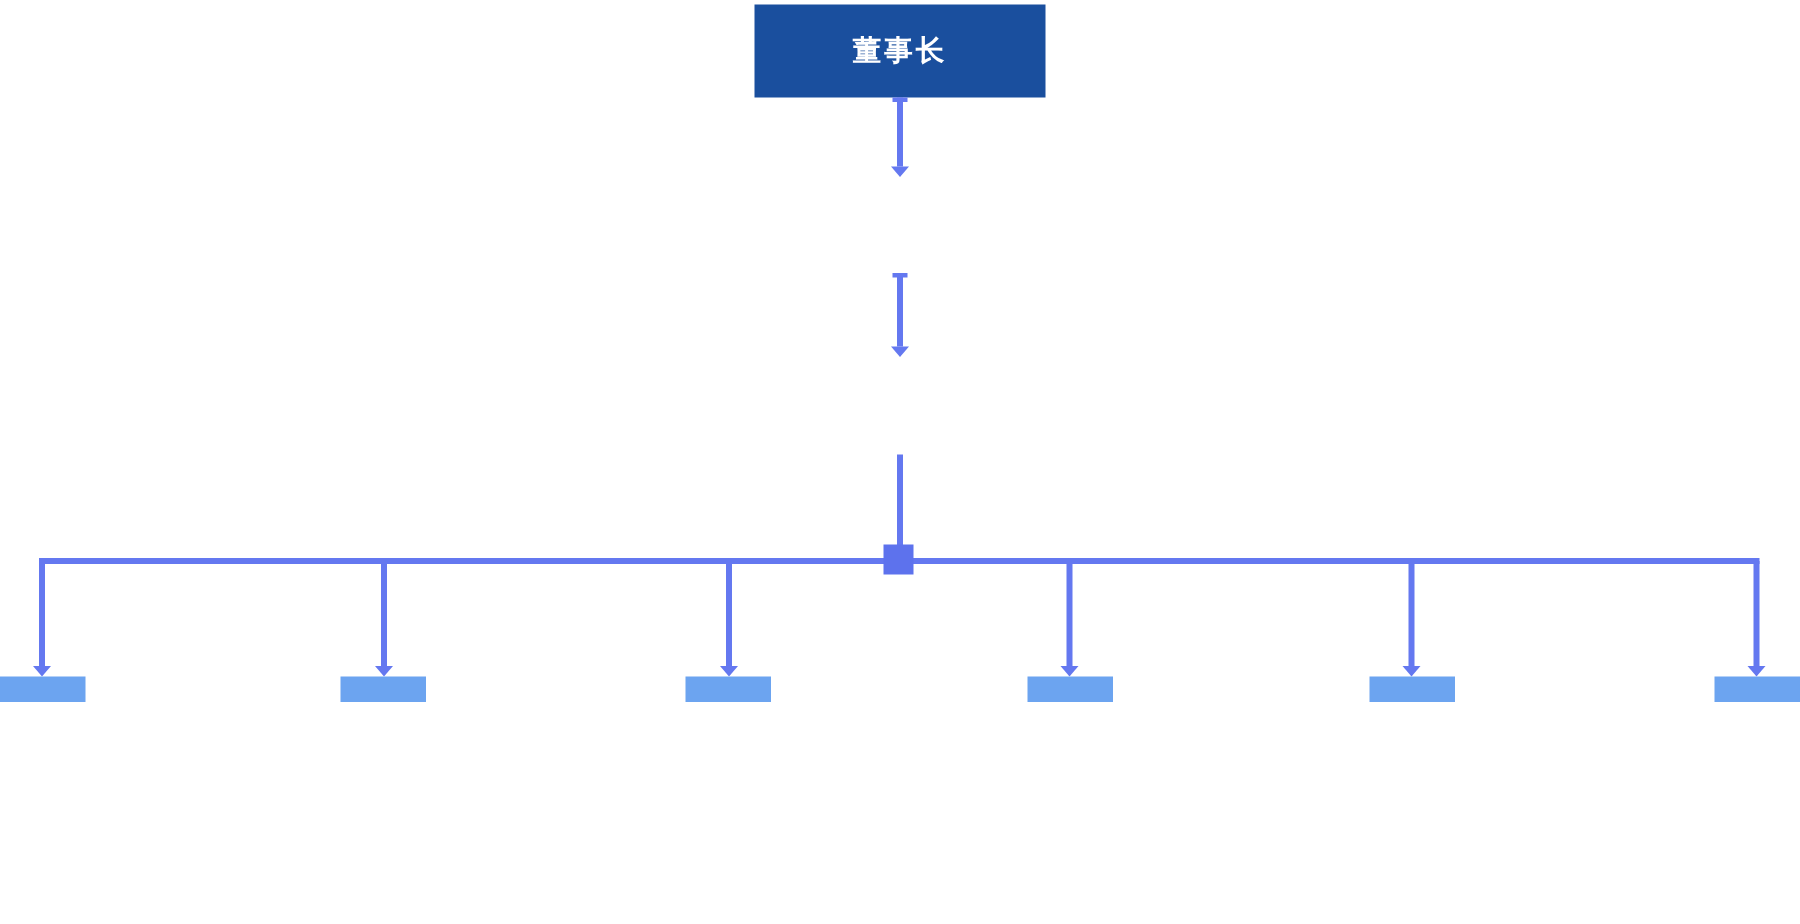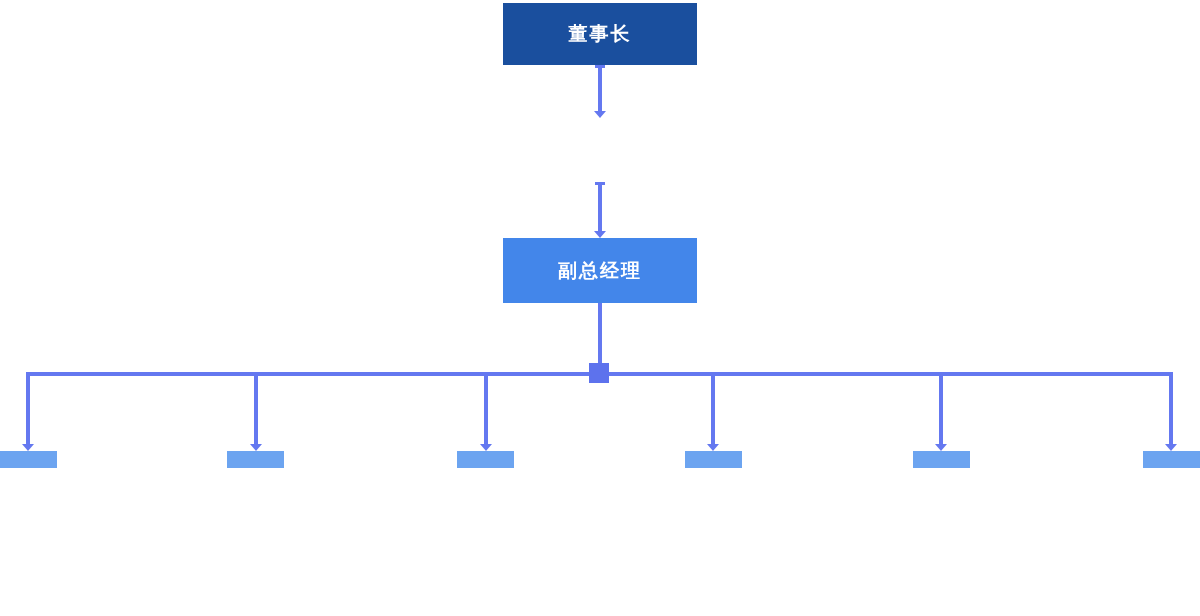--- a/index.html
+++ b/index.html
@@ -101,23 +101,20 @@
 
   <div class="tick" style="left:595px;top:65px;"></div>
   <div class="vline" style="left:598px;top:65px;height:46px;"></div>
   <div class="arrow-down" style="left:594px;top:111px;"></div>
 
 
   <div class="tick" style="left:595px;top:182px;"></div>
   <div class="vline" style="left:598px;top:182px;height:49px;"></div>
   <div class="arrow-down" style="left:594px;top:231px;"></div>
 
-  <div class="node lv lv3">
-    <span class="node-label">副总经理</span>
-  </div>
 
   <div class="vline" style="left:598px;top:303px;height:62px;"></div>
   <div class="hline" style="left:26px;top:372px;width:1147px;"></div>
   <div class="junction"></div>
 
   <div class="vline" style="left:26px;top:374px;height:70px;"></div>
   <div class="arrow-down" style="left:22px;top:444px;"></div>
 
   <div class="vline" style="left:254px;top:374px;height:70px;"></div>
   <div class="arrow-down" style="left:250px;top:444px;"></div>

